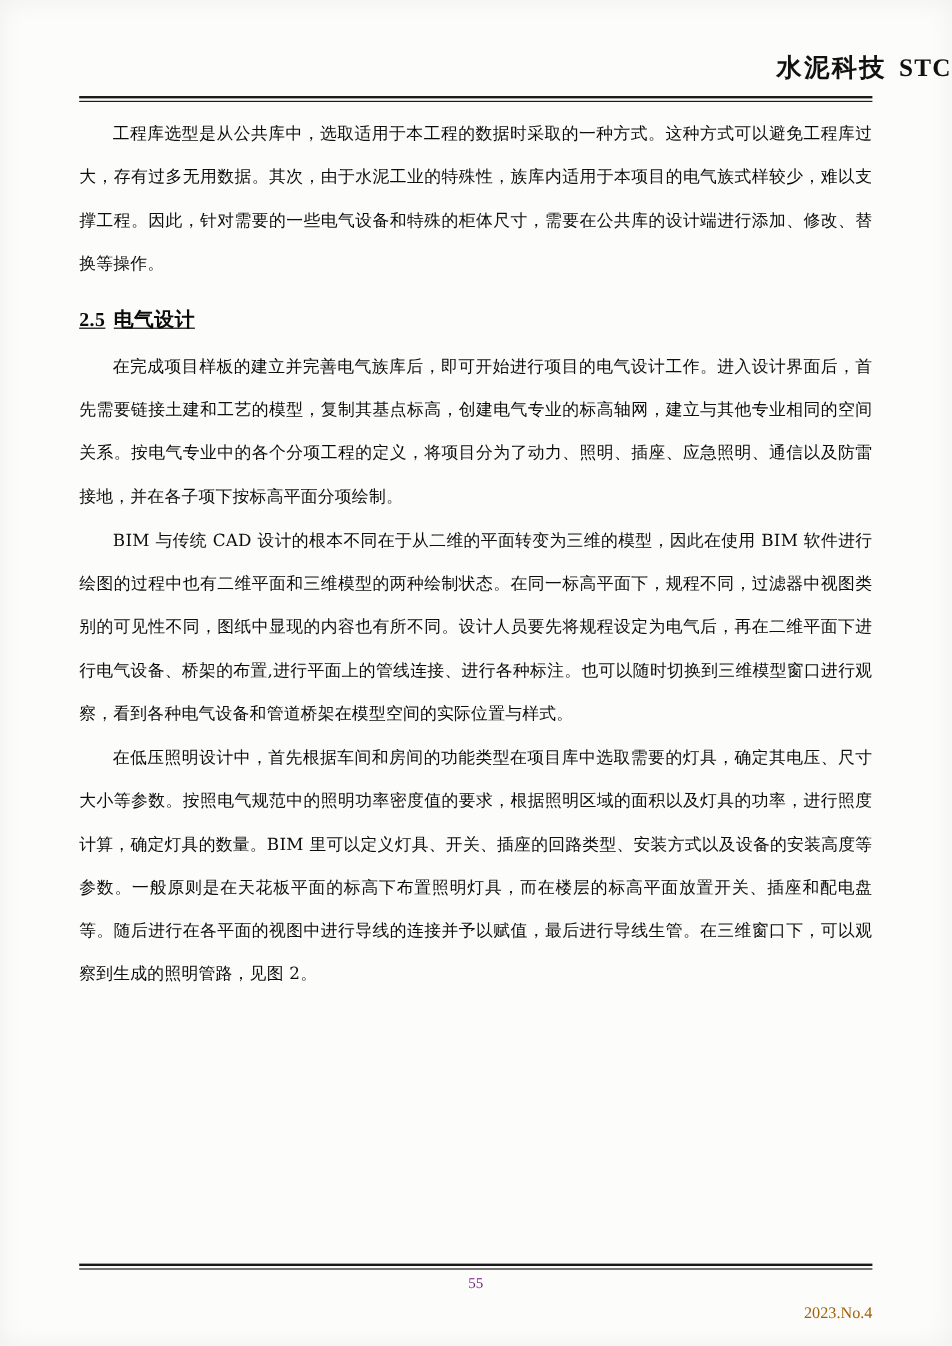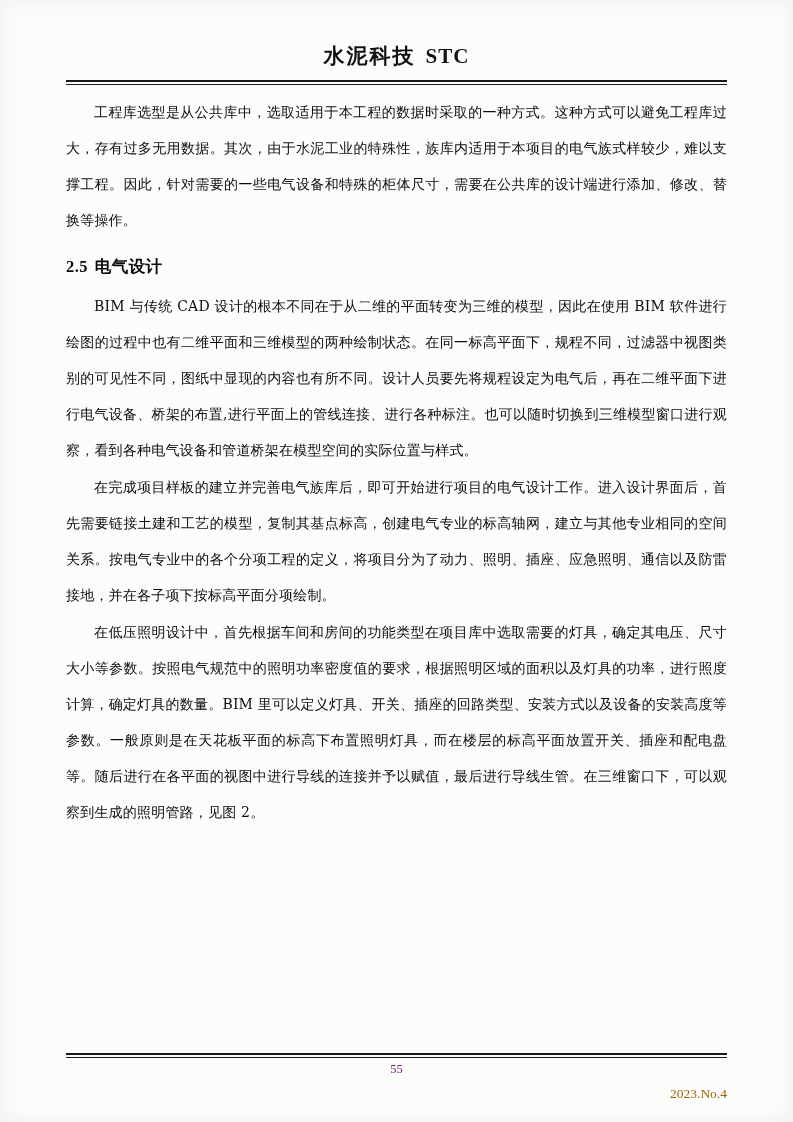--- a/index.html
+++ b/index.html
@@ -28,21 +28,21 @@
     position: absolute;
     left: 0; top: 0; right: 0; bottom: 0;
     box-shadow: inset 0 0 22px rgba(0,0,0,0.055);
     pointer-events: none;
   }
   .header {
     position: absolute;
     left: 0;
     top: 42px;
     width: 793px;
-    text-align: center;
+    text-align: right;
   }
   .header-title {
     font-family: "DejaVu Serif", serif;
     font-size: 21px;
     font-weight: bold;
     letter-spacing: 2px;
     color: #111;
     display: inline-block;
   }
   .header-title .stc {
@@ -82,20 +82,21 @@
     letter-spacing: 0.2px;
   }
   h2.section-heading {
     margin: 12px 0 4px 0;
     font-family: "DejaVu Sans", sans-serif;
     font-size: 16.5px;
     font-weight: bold;
     line-height: 34px;
     color: #0b0b0b;
     letter-spacing: 0.4px;
+    text-decoration: underline;
   }
   h2.section-heading .num {
     font-family: "Liberation Serif", serif;
     font-weight: bold;
     margin-right: 7px;
   }
   .footer-rule {
     position: absolute;
     left: 66px;
     top: 1053px;
@@ -148,22 +149,22 @@
   <div class="header-rule"></div>
   <div class="header-rule2"></div>
 
   <div class="content">
     <p class="body-text">工程库选型是从公共库中，选取适用于本工程的数据时采取的一种方式。这种方式可以避免工程库过大，存有过多无用数据。其次，由于水泥工业的特殊性，族库内适用于本项目的电气族式样较少，难以支撑工程。因此，针对需要的一些电气设备和特殊的柜体尺寸，需要在公共库的设计端进行添加、修改、替换等操作。</p>
 
     <h2 class="section-heading">
       <span class="num">2.5</span><span>电气设计</span>
     </h2>
 
+    <p class="body-text">在完成项目样板的建立并完善电气族库后，即可开始进行项目的电气设计工作。进入设计界面后，首先需要链接土建和工艺的模型，复制其基点标高，创建电气专业的标高轴网，建立与其他专业相同的空间关系。按电气专业中的各个分项工程的定义，将项目分为了动力、照明、插座、应急照明、通信以及防雷接地，并在各子项下按标高平面分项绘制。</p>
     <p class="body-text">BIM 与传统 CAD 设计的根本不同在于从二维的平面转变为三维的模型，因此在使用 BIM 软件进行绘图的过程中也有二维平面和三维模型的两种绘制状态。在同一标高平面下，规程不同，过滤器中视图类别的可见性不同，图纸中显现的内容也有所不同。设计人员要先将规程设定为电气后，再在二维平面下进行电气设备、桥架的布置,进行平面上的管线连接、进行各种标注。也可以随时切换到三维模型窗口进行观察，看到各种电气设备和管道桥架在模型空间的实际位置与样式。</p>
-    <p class="body-text">在完成项目样板的建立并完善电气族库后，即可开始进行项目的电气设计工作。进入设计界面后，首先需要链接土建和工艺的模型，复制其基点标高，创建电气专业的标高轴网，建立与其他专业相同的空间关系。按电气专业中的各个分项工程的定义，将项目分为了动力、照明、插座、应急照明、通信以及防雷接地，并在各子项下按标高平面分项绘制。</p>
     <p class="body-text">在低压照明设计中，首先根据车间和房间的功能类型在项目库中选取需要的灯具，确定其电压、尺寸大小等参数。按照电气规范中的照明功率密度值的要求，根据照明区域的面积以及灯具的功率，进行照度计算，确定灯具的数量。BIM 里可以定义灯具、开关、插座的回路类型、安装方式以及设备的安装高度等参数。一般原则是在天花板平面的标高下布置照明灯具，而在楼层的标高平面放置开关、插座和配电盘等。随后进行在各平面的视图中进行导线的连接并予以赋值，最后进行导线生管。在三维窗口下，可以观察到生成的照明管路，见图 2。</p>
   </div>
 
   <div class="footer-rule"></div>
   <div class="footer-rule2"></div>
 
   <div class="footer">
     <div class="page-number">55</div>
     <div class="footer-issue">2023.No.4</div>
   </div>

